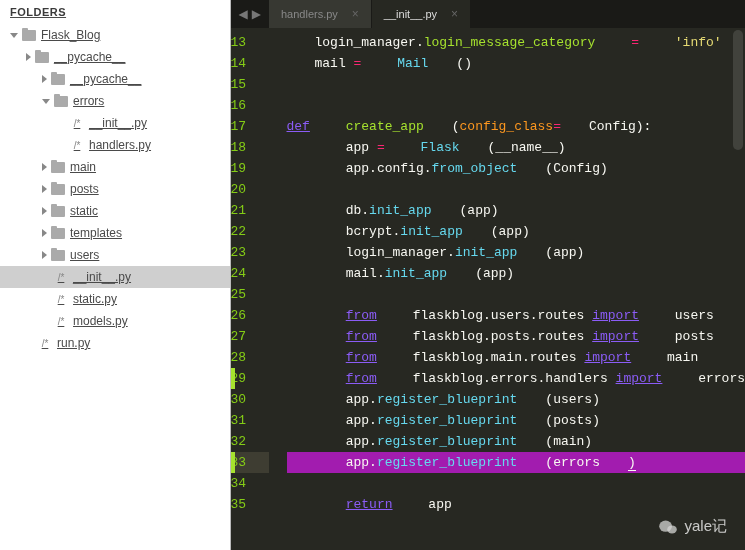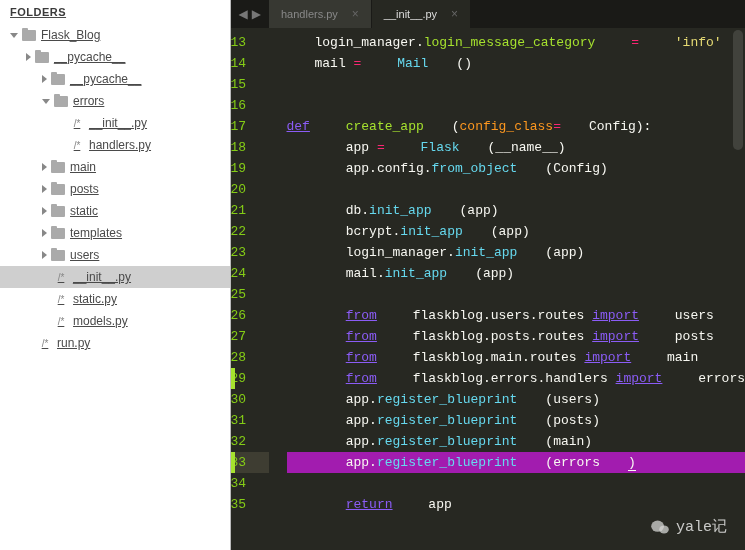--- a/index.html
+++ b/index.html
@@ -106,21 +106,21 @@
   .cursor-underline { border-bottom: 1px solid #f8f8f2; }
   .scrollbar {
     position: absolute; right: 2px; top: 30px;
     width: 10px; height: 120px; background: rgba(255,255,255,0.12);
     border-radius: 5px;
   }
   .watermark {
     position: absolute; right: 18px; bottom: 14px;
     display: flex; align-items: center; gap: 6px;
     color: rgba(255,255,255,0.75); font-size: 15px;
-    font-family: Liberation Mono, monospace;
+    font-family: Liberation Sans, sans-serif;
   }
   .watermark svg { opacity: 0.8; }
 </style>
 </head>
 <body>
 
 <div class="sidebar">
   <div class="sidebar-header">FOLDERS</div>
   <ul class="tree" id="tree">
       <li class="tree-item depth-0">

